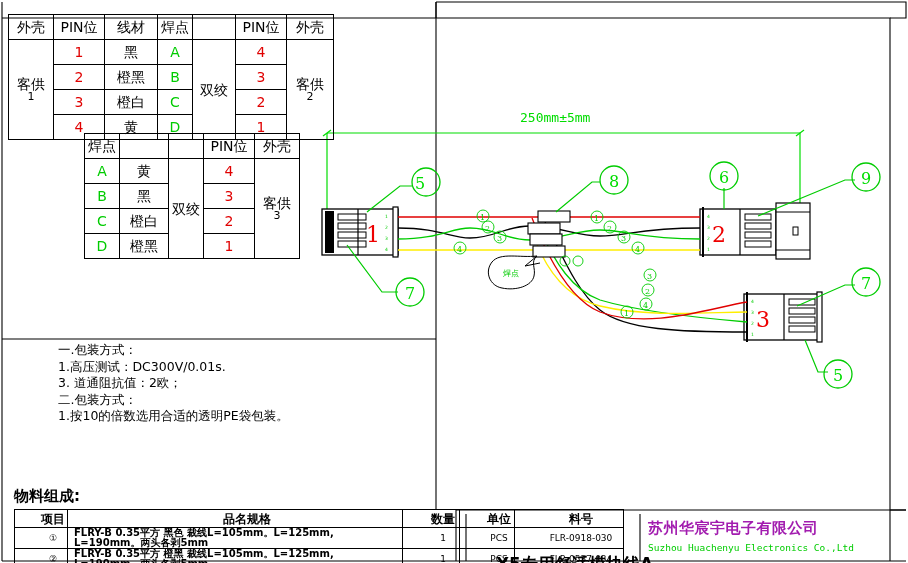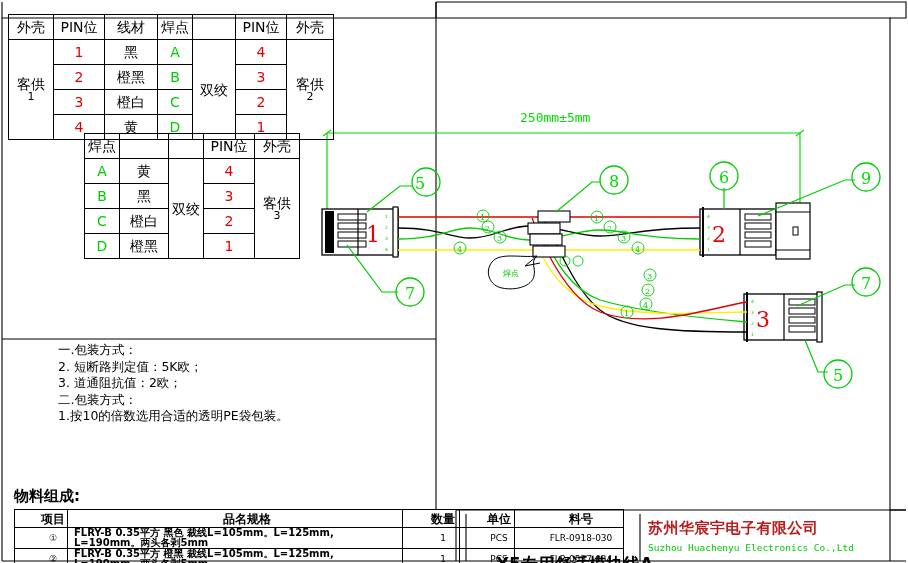--- a/index.html
+++ b/index.html
@@ -24,21 +24,21 @@
   #notes div{height:16.5px;}
   
   #bom-title{left:14px;top:487px;font-size:15px;font-weight:bold;}
   #bom-table{left:14px;top:509px;}
   #bom-table td{border:1px solid #000;height:17px;font-size:9px;padding-left:24px;}
   #bom-table td.spec{font-weight:bold;font-size:10px;text-align:left;padding-left:6px;}
   #bom-table td.hcell{font-size:12px;font-weight:bold;}
   
   #title-block{left:466px;top:514px;width:442px;height:49px;}
   #product-name{font-size:17px;font-weight:bold;margin-top:13px;}
-  #company-cn{font-size:15px;color:#b91c1c;font-weight:bold;letter-spacing:0.5px;}
+  #company-cn{font-size:15px;color:#a21caf;font-weight:bold;letter-spacing:0.5px;}
   #company-en{font-size:9.5px;color:#00cc00;font-family:"DejaVu Sans Mono",monospace;}
   
   #drawing-svg{left:0;top:0;}
   .balloon-txt{font-family:"DejaVu Serif",serif;font-size:16px;fill:#00dd00;}
   .conn-num{font-family:"DejaVu Serif",serif;font-size:22px;fill:#ee0000;}
   .pin-sm{font-family:"DejaVu Sans",sans-serif;font-size:4.5px;fill:#00cc00;}
   .wnum{font-family:"DejaVu Serif",serif;font-size:8px;fill:#00cc00;}
   .dimtxt{font-family:"DejaVu Sans Mono",monospace;font-size:13px;fill:#00dd00;}
   .sold-txt{font-family:"DejaVu Sans",sans-serif;font-size:8px;fill:#00cc00;}
 </style>
@@ -287,21 +287,21 @@
   <tr>
     <td class="grn">D</td>
     <td class="bold">橙黑</td>
     <td class="red">1</td>
   </tr>
 </tbody>
   </table>
 
 <div class="abs" id="notes">
   <div>一.包装方式：</div>
-  <div>2. 短断路判定值：5K欧；</div>
+  <div>1.高压测试：DC300V/0.01s.</div>
   <div>3. 道通阻抗值：2欧；</div>
   <div>二.包装方式：</div>
   <div>1.按10的倍数选用合适的透明PE袋包装。</div>
 </div>
 
 <div class="abs" id="bom-title">物料组成:</div>
 <table class="wt abs" id="bom-table">
   <tbody>
       <tr>
     <td class="hcell" style="width:28px">项目</td>

